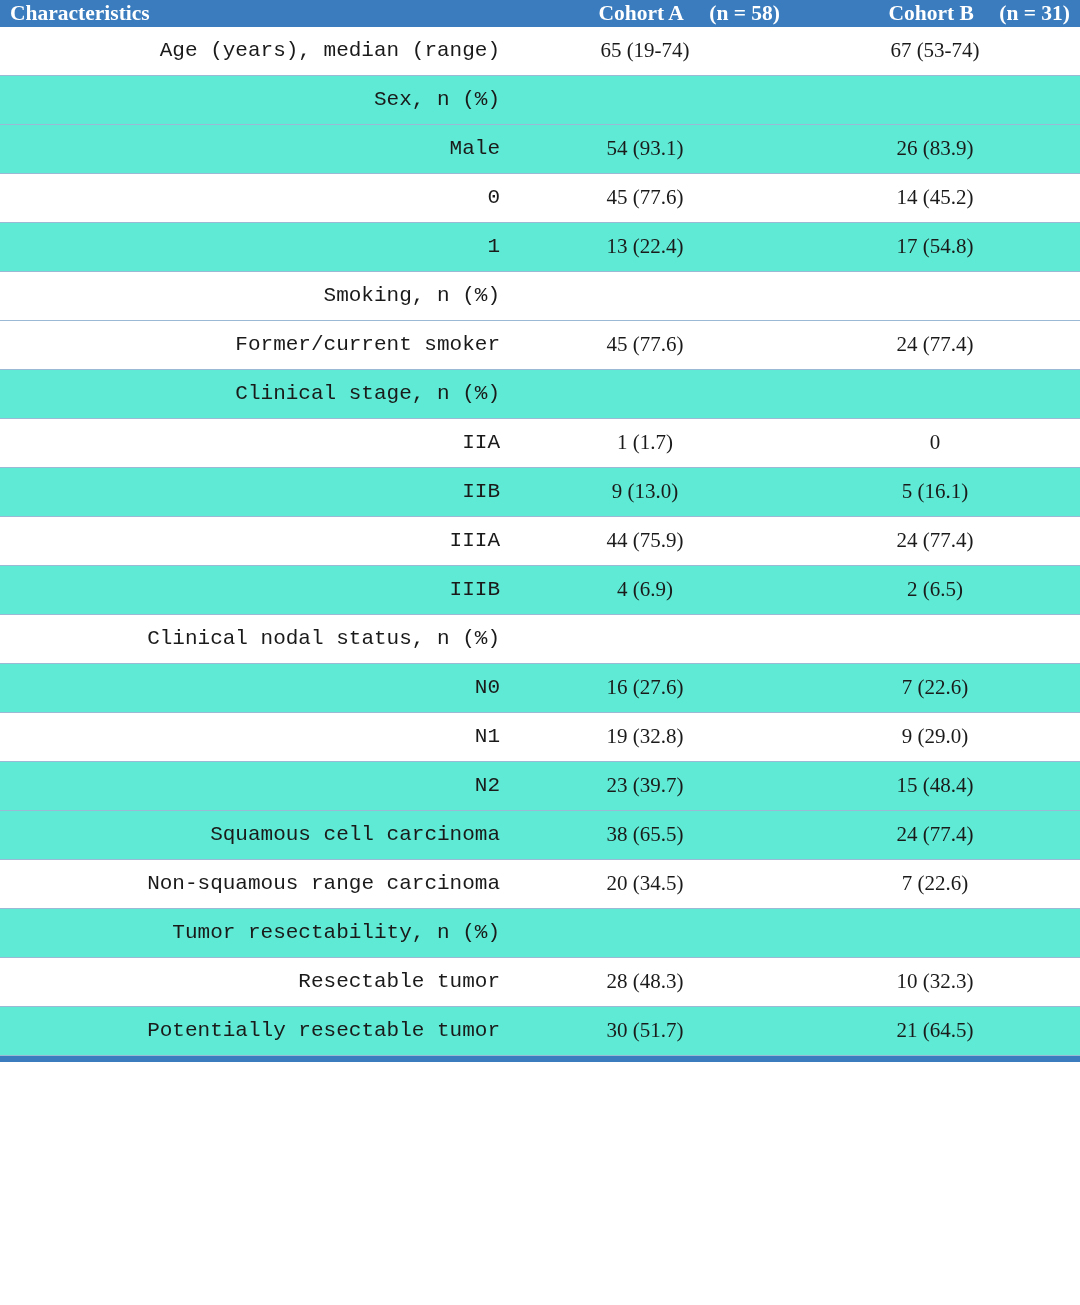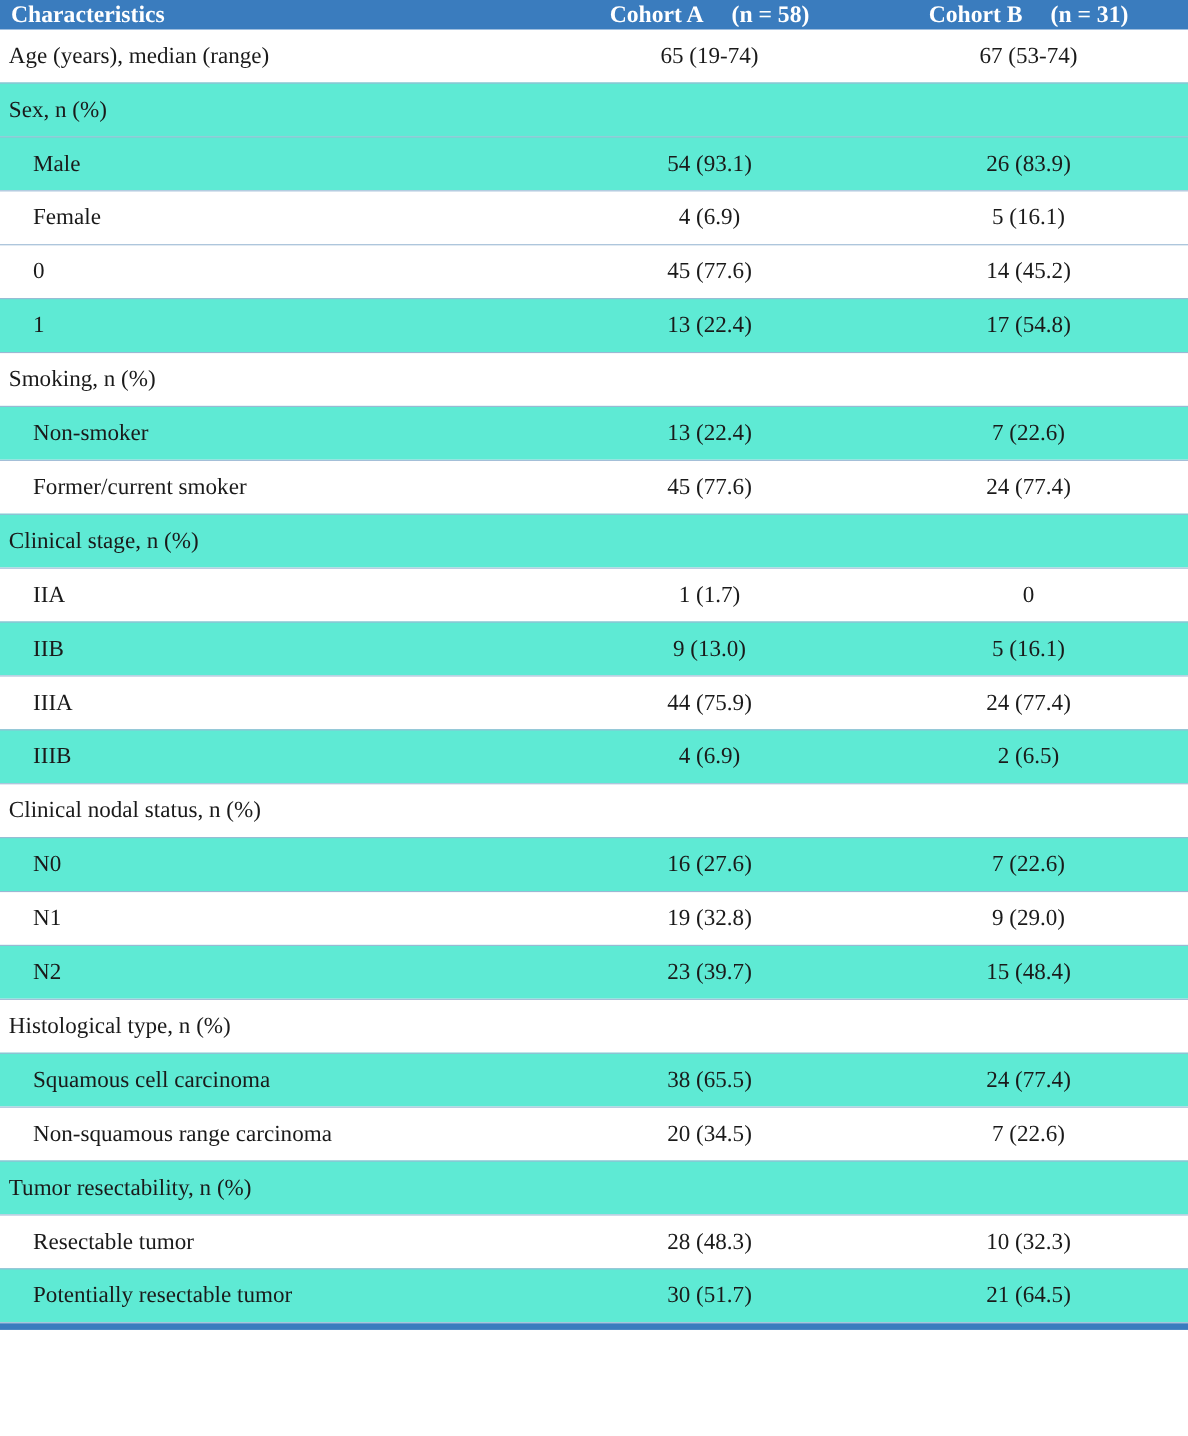--- a/index.html
+++ b/index.html
@@ -38,37 +38,38 @@
     line-height: 1.25;
   }
   .hdr-cell.sub {
     padding: 2px 10px 8px 10px;
   }
   th.col-char {
     text-align: left;
     width: 500px;
   }
   th.col-a, th.col-b {
-    text-align: center;
+    text-align: right;
     width: 290px;
   }
   table.char-table tbody td {
     border-bottom: 1px solid #9bb8d4;
     padding: 0;
     height: 48px;
     vertical-align: middle;
   }
   tbody tr.shade td {
     background: #5eead4;
   }
   tbody tr.plain td {
     background: #ffffff;
   }
   td.c-label {
-    text-align: left;
+    text-align: right;
+    font-family: Liberation Mono, monospace;
   }
   .lbl {
     padding-left: 8px;
     display: block;
     white-space: nowrap;
   }
   .lbl.indent {
     padding-left: 30px;
   }
   td.c-val {
@@ -134,192 +135,159 @@
           </td>
           <td class="c-val">
             <span class="val">54 (93.1)</span>
           </td>
           <td class="c-val">
             <span class="val">26 (83.9)</span>
           </td>
         </tr>
         <tr class="plain">
           <td class="c-label">
-            <span class="lbl indent">Female</span>
+            <span class="lbl indent">0</span>
+          </td>
+          <td class="c-val">
+            <span class="val">45 (77.6)</span>
+          </td>
+          <td class="c-val">
+            <span class="val">14 (45.2)</span>
+          </td>
+        </tr>
+        <tr class="shade">
+          <td class="c-label">
+            <span class="lbl indent">1</span>
+          </td>
+          <td class="c-val">
+            <span class="val">13 (22.4)</span>
+          </td>
+          <td class="c-val">
+            <span class="val">17 (54.8)</span>
+          </td>
+        </tr>
+        <tr class="plain">
+          <td class="c-label">
+            <span class="lbl">Smoking, n (%)</span>
+          </td>
+          <td class="c-val">
+            <span class="val"></span>
+          </td>
+          <td class="c-val">
+            <span class="val"></span>
+          </td>
+        </tr>
+        <tr class="plain">
+          <td class="c-label">
+            <span class="lbl indent">Former/current smoker</span>
+          </td>
+          <td class="c-val">
+            <span class="val">45 (77.6)</span>
+          </td>
+          <td class="c-val">
+            <span class="val">24 (77.4)</span>
+          </td>
+        </tr>
+        <tr class="shade">
+          <td class="c-label">
+            <span class="lbl">Clinical stage, n (%)</span>
+          </td>
+          <td class="c-val">
+            <span class="val"></span>
+          </td>
+          <td class="c-val">
+            <span class="val"></span>
+          </td>
+        </tr>
+        <tr class="plain">
+          <td class="c-label">
+            <span class="lbl indent">IIA</span>
+          </td>
+          <td class="c-val">
+            <span class="val">1 (1.7)</span>
+          </td>
+          <td class="c-val">
+            <span class="val">0</span>
+          </td>
+        </tr>
+        <tr class="shade">
+          <td class="c-label">
+            <span class="lbl indent">IIB</span>
+          </td>
+          <td class="c-val">
+            <span class="val">9 (13.0)</span>
+          </td>
+          <td class="c-val">
+            <span class="val">5 (16.1)</span>
+          </td>
+        </tr>
+        <tr class="plain">
+          <td class="c-label">
+            <span class="lbl indent">IIIA</span>
+          </td>
+          <td class="c-val">
+            <span class="val">44 (75.9)</span>
+          </td>
+          <td class="c-val">
+            <span class="val">24 (77.4)</span>
+          </td>
+        </tr>
+        <tr class="shade">
+          <td class="c-label">
+            <span class="lbl indent">IIIB</span>
           </td>
           <td class="c-val">
             <span class="val">4 (6.9)</span>
           </td>
           <td class="c-val">
-            <span class="val">5 (16.1)</span>
-          </td>
-        </tr>
-        <tr class="plain">
-          <td class="c-label">
-            <span class="lbl indent">0</span>
-          </td>
-          <td class="c-val">
-            <span class="val">45 (77.6)</span>
-          </td>
-          <td class="c-val">
-            <span class="val">14 (45.2)</span>
-          </td>
-        </tr>
-        <tr class="shade">
-          <td class="c-label">
-            <span class="lbl indent">1</span>
-          </td>
-          <td class="c-val">
-            <span class="val">13 (22.4)</span>
-          </td>
-          <td class="c-val">
-            <span class="val">17 (54.8)</span>
-          </td>
-        </tr>
-        <tr class="plain">
-          <td class="c-label">
-            <span class="lbl">Smoking, n (%)</span>
-          </td>
-          <td class="c-val">
-            <span class="val"></span>
-          </td>
-          <td class="c-val">
-            <span class="val"></span>
-          </td>
-        </tr>
-        <tr class="shade">
-          <td class="c-label">
-            <span class="lbl indent">Non-smoker</span>
-          </td>
-          <td class="c-val">
-            <span class="val">13 (22.4)</span>
+            <span class="val">2 (6.5)</span>
+          </td>
+        </tr>
+        <tr class="plain">
+          <td class="c-label">
+            <span class="lbl">Clinical nodal status, n (%)</span>
+          </td>
+          <td class="c-val">
+            <span class="val"></span>
+          </td>
+          <td class="c-val">
+            <span class="val"></span>
+          </td>
+        </tr>
+        <tr class="shade">
+          <td class="c-label">
+            <span class="lbl indent">N0</span>
+          </td>
+          <td class="c-val">
+            <span class="val">16 (27.6)</span>
           </td>
           <td class="c-val">
             <span class="val">7 (22.6)</span>
           </td>
         </tr>
         <tr class="plain">
           <td class="c-label">
-            <span class="lbl indent">Former/current smoker</span>
-          </td>
-          <td class="c-val">
-            <span class="val">45 (77.6)</span>
-          </td>
-          <td class="c-val">
-            <span class="val">24 (77.4)</span>
-          </td>
-        </tr>
-        <tr class="shade">
-          <td class="c-label">
-            <span class="lbl">Clinical stage, n (%)</span>
-          </td>
-          <td class="c-val">
-            <span class="val"></span>
-          </td>
-          <td class="c-val">
-            <span class="val"></span>
-          </td>
-        </tr>
-        <tr class="plain">
-          <td class="c-label">
-            <span class="lbl indent">IIA</span>
-          </td>
-          <td class="c-val">
-            <span class="val">1 (1.7)</span>
-          </td>
-          <td class="c-val">
-            <span class="val">0</span>
-          </td>
-        </tr>
-        <tr class="shade">
-          <td class="c-label">
-            <span class="lbl indent">IIB</span>
-          </td>
-          <td class="c-val">
-            <span class="val">9 (13.0)</span>
-          </td>
-          <td class="c-val">
-            <span class="val">5 (16.1)</span>
-          </td>
-        </tr>
-        <tr class="plain">
-          <td class="c-label">
-            <span class="lbl indent">IIIA</span>
-          </td>
-          <td class="c-val">
-            <span class="val">44 (75.9)</span>
-          </td>
-          <td class="c-val">
-            <span class="val">24 (77.4)</span>
-          </td>
-        </tr>
-        <tr class="shade">
-          <td class="c-label">
-            <span class="lbl indent">IIIB</span>
-          </td>
-          <td class="c-val">
-            <span class="val">4 (6.9)</span>
-          </td>
-          <td class="c-val">
-            <span class="val">2 (6.5)</span>
-          </td>
-        </tr>
-        <tr class="plain">
-          <td class="c-label">
-            <span class="lbl">Clinical nodal status, n (%)</span>
-          </td>
-          <td class="c-val">
-            <span class="val"></span>
-          </td>
-          <td class="c-val">
-            <span class="val"></span>
-          </td>
-        </tr>
-        <tr class="shade">
-          <td class="c-label">
-            <span class="lbl indent">N0</span>
-          </td>
-          <td class="c-val">
-            <span class="val">16 (27.6)</span>
-          </td>
-          <td class="c-val">
-            <span class="val">7 (22.6)</span>
-          </td>
-        </tr>
-        <tr class="plain">
-          <td class="c-label">
             <span class="lbl indent">N1</span>
           </td>
           <td class="c-val">
             <span class="val">19 (32.8)</span>
           </td>
           <td class="c-val">
             <span class="val">9 (29.0)</span>
           </td>
         </tr>
         <tr class="shade">
           <td class="c-label">
             <span class="lbl indent">N2</span>
           </td>
           <td class="c-val">
             <span class="val">23 (39.7)</span>
           </td>
           <td class="c-val">
             <span class="val">15 (48.4)</span>
-          </td>
-        </tr>
-        <tr class="plain">
-          <td class="c-label">
-            <span class="lbl">Histological type, n (%)</span>
-          </td>
-          <td class="c-val">
-            <span class="val"></span>
-          </td>
-          <td class="c-val">
-            <span class="val"></span>
           </td>
         </tr>
         <tr class="shade">
           <td class="c-label">
             <span class="lbl indent">Squamous cell carcinoma</span>
           </td>
           <td class="c-val">
             <span class="val">38 (65.5)</span>
           </td>
           <td class="c-val">

